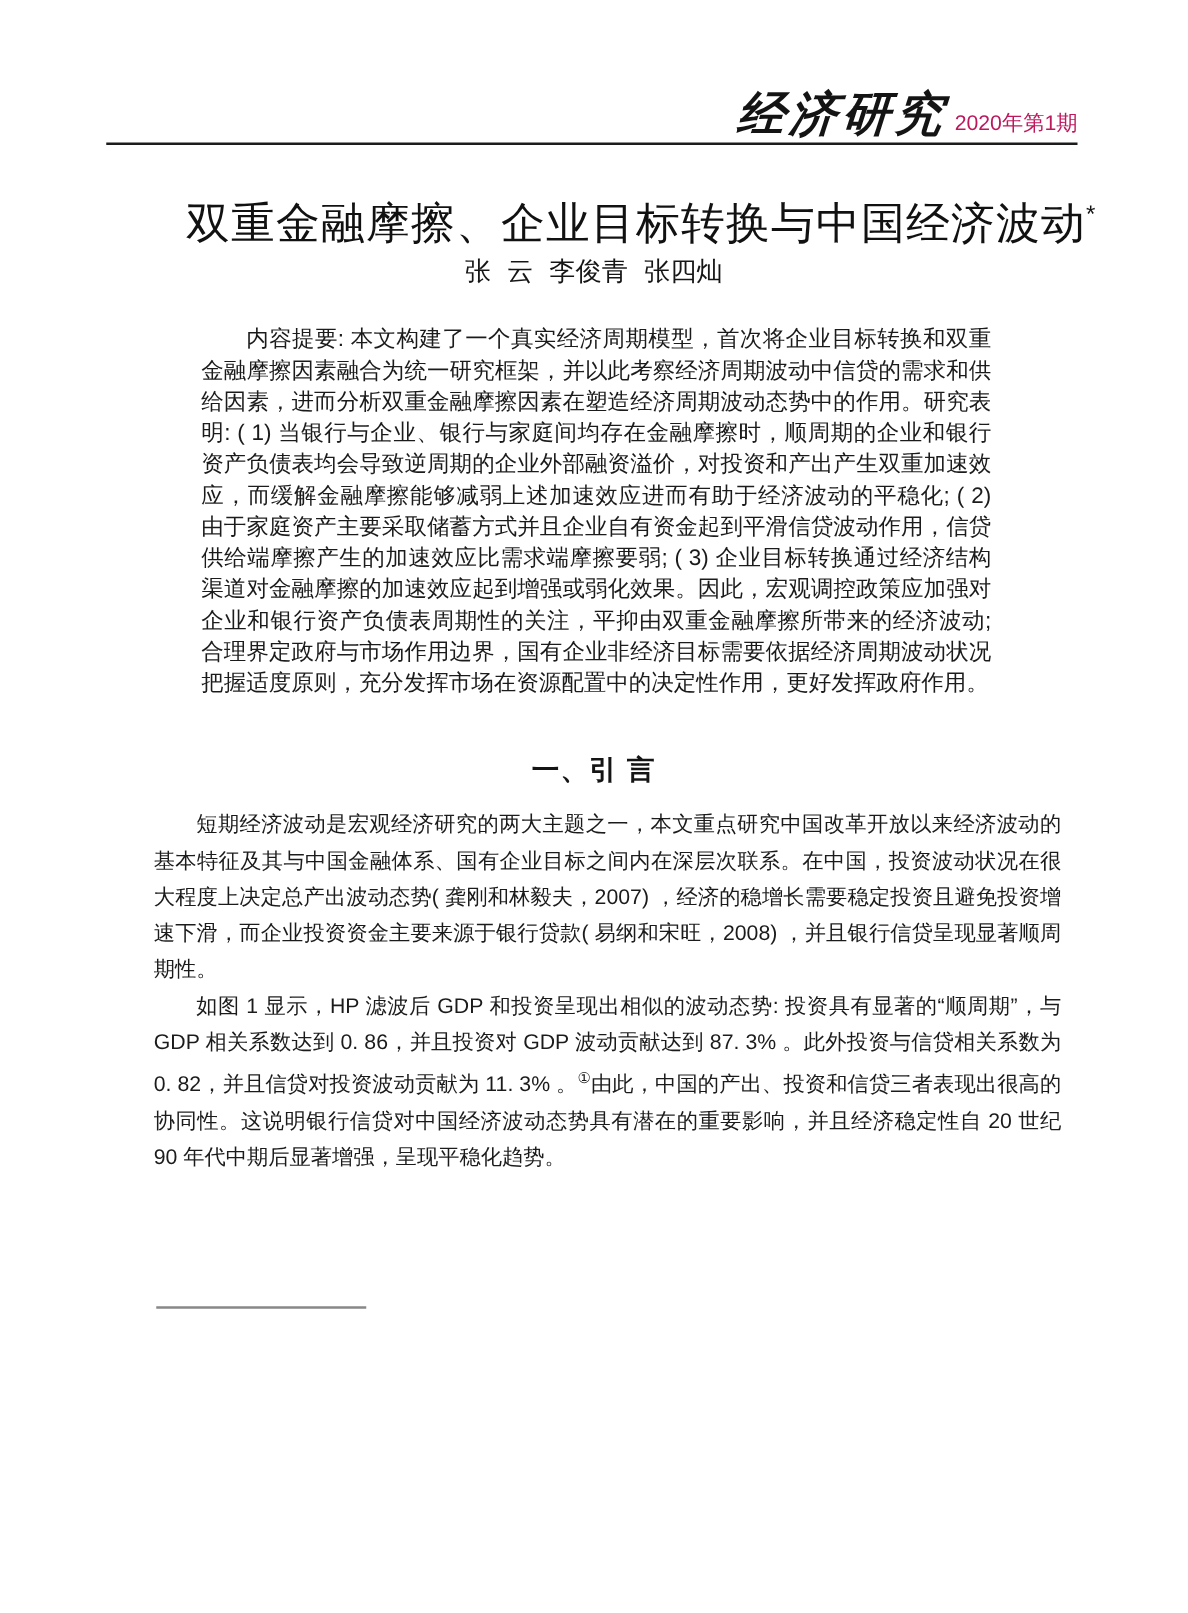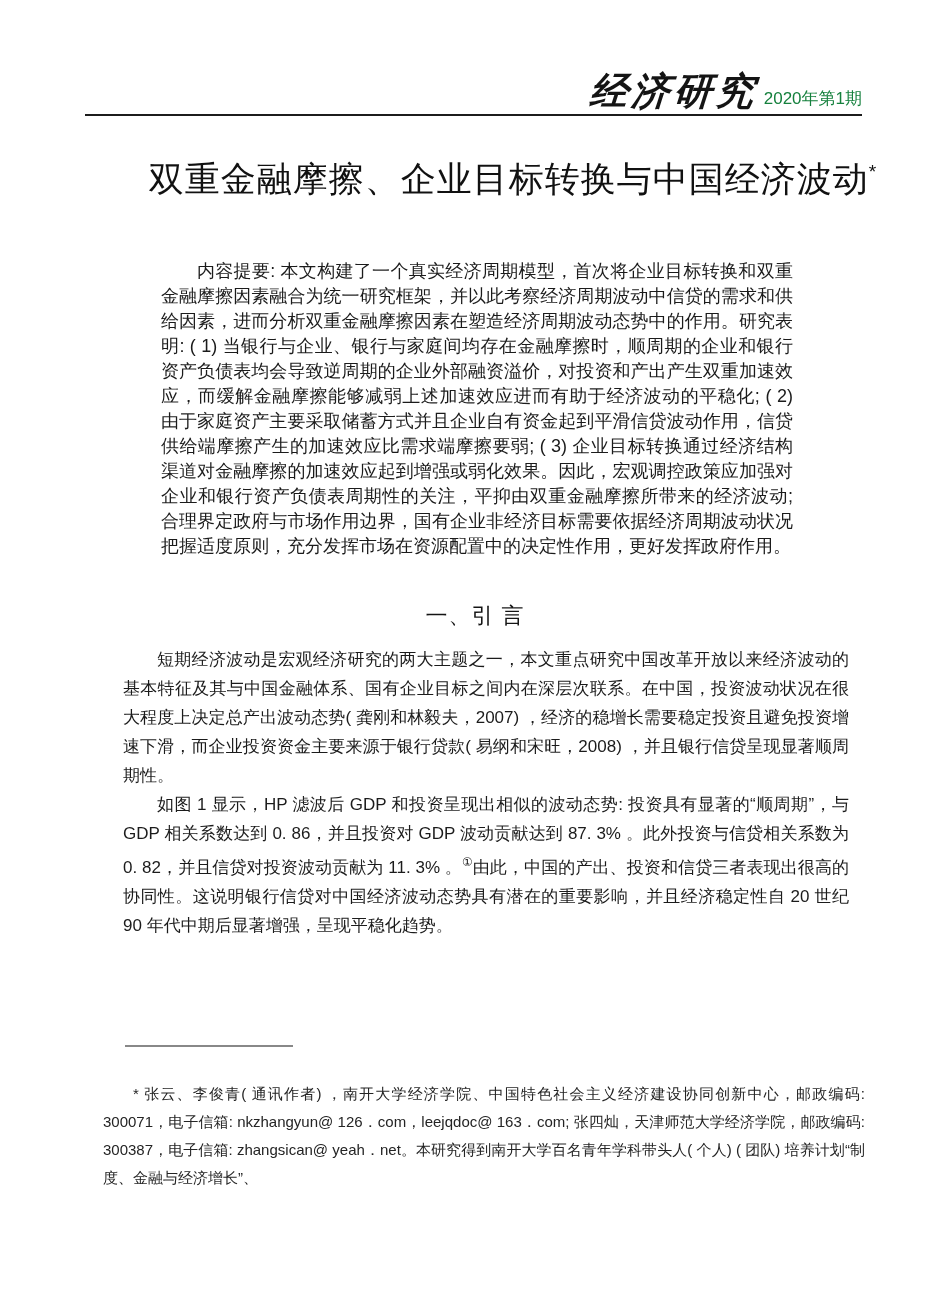--- a/index.html
+++ b/index.html
@@ -31,21 +31,21 @@
     font-style: italic;
     font-weight: bold;
     font-size: 38px;
     letter-spacing: 4px;
     line-height: 1;
     color: #141414;
     transform: skewX(-4deg);
   }
   .journal-issue {
     font-size: 17px;
-    color: #15803d;
+    color: #be185d;
   }
   .header-rule {
     position: absolute;
     top: 114px;
     left: 85px;
     width: 777px;
     border-top: 2px solid #1c1c1c;
   }
   
   .paper-title {
@@ -93,20 +93,21 @@
   
   .section-heading {
     position: absolute;
     top: 601px;
     left: 0;
     width: 100%;
     text-align: center;
     font-size: 22px;
     letter-spacing: 1px;
     color: #141414;
+    font-weight: bold;
   }
   
   .body-text {
     position: absolute;
     top: 645px;
     left: 123px;
     width: 726px;
     font-size: 17px;
     line-height: 29px;
     text-align: justify;
@@ -148,30 +149,28 @@
 
 <div class="page">
 
   <div class="masthead">
     <span class="journal-logo">经济研究</span>
     <span class="journal-issue">2020年第1期</span>
   </div>
   <div class="header-rule"></div>
 
   <h1 class="paper-title"><span>双重金融摩擦、企业目标转换与中国经济波动</span><sup>*</sup></h1>
+  <div class="authors-line">张 云 李俊青 张四灿</div>
 
   <div class="abstract-block">
     <p><span>内容提要:</span><span> 本文构建了一个真实经济周期模型，首次将企业目标转换和双重金融摩擦因素融合为统一研究框架，并以此考察经济周期波动中信贷的需求和供给因素，进而分析双重金融摩擦因素在塑造经济周期波动态势中的作用。研究表明: ( 1) 当银行与企业、银行与家庭间均存在金融摩擦时，顺周期的企业和银行资产负债表均会导致逆周期的企业外部融资溢价，对投资和产出产生双重加速效应，而缓解金融摩擦能够减弱上述加速效应进而有助于经济波动的平稳化; ( 2) 由于家庭资产主要采取储蓄方式并且企业自有资金起到平滑信贷波动作用，信贷供给端摩擦产生的加速效应比需求端摩擦要弱; ( 3) 企业目标转换通过经济结构渠道对金融摩擦的加速效应起到增强或弱化效果。因此，宏观调控政策应加强对企业和银行资产负债表周期性的关注，平抑由双重金融摩擦所带来的经济波动; 合理界定政府与市场作用边界，国有企业非经济目标需要依据经济周期波动状况把握适度原则，充分发挥市场在资源配置中的决定性作用，更好发挥政府作用。</span></p>
   </div>
 
   <div class="section-heading">一、引 言</div>
 
   <div class="body-text">
     <p>短期经济波动是宏观经济研究的两大主题之一，本文重点研究中国改革开放以来经济波动的基本特征及其与中国金融体系、国有企业目标之间内在深层次联系。在中国，投资波动状况在很大程度上决定总产出波动态势( 龚刚和林毅夫，2007) ，经济的稳增长需要稳定投资且避免投资增速下滑，而企业投资资金主要来源于银行贷款( 易纲和宋旺，2008) ，并且银行信贷呈现显著顺周期性。</p>
     <p><span>如图 1 显示，HP 滤波后 GDP 和投资呈现出相似的波动态势: 投资具有显著的“顺周期”，与 GDP 相关系数达到 0. 86，并且投资对 GDP 波动贡献达到 87. 3% 。此外投资与信贷相关系数为 0. 82，并且信贷对投资波动贡献为 11. 3% 。</span><sup>①</sup><span>由此，中国的产出、投资和信贷三者表现出很高的协同性。这说明银行信贷对中国经济波动态势具有潜在的重要影响，并且经济稳定性自 20 世纪 90 年代中期后显著增强，呈现平稳化趋势。</span></p>
   </div>
 
   <div class="footnote-rule"></div>
-  <div class="footnote-block">
-    <p><span>*</span><span> 张云、李俊青( 通讯作者) ，南开大学经济学院、中国特色社会主义经济建设协同创新中心，邮政编码: 300071，电子信箱: nkzhangyun@ 126．com，leejqdoc@ 163．com; 张四灿，天津师范大学经济学院，邮政编码: 300387，电子信箱: zhangsican@ yeah．net。本研究得到南开大学百名青年学科带头人( 个人) ( 团队) 培养计划“制度、金融与经济增长”、</span></p>
-  </div>
 
 </div>
 
 </body></html>

